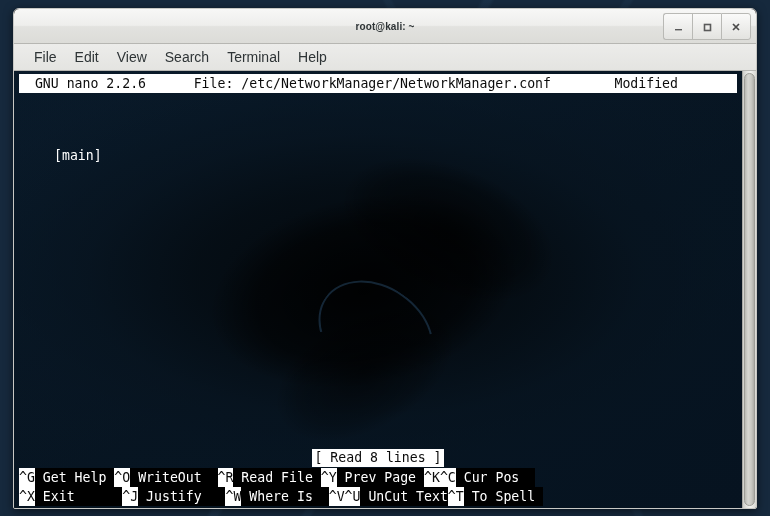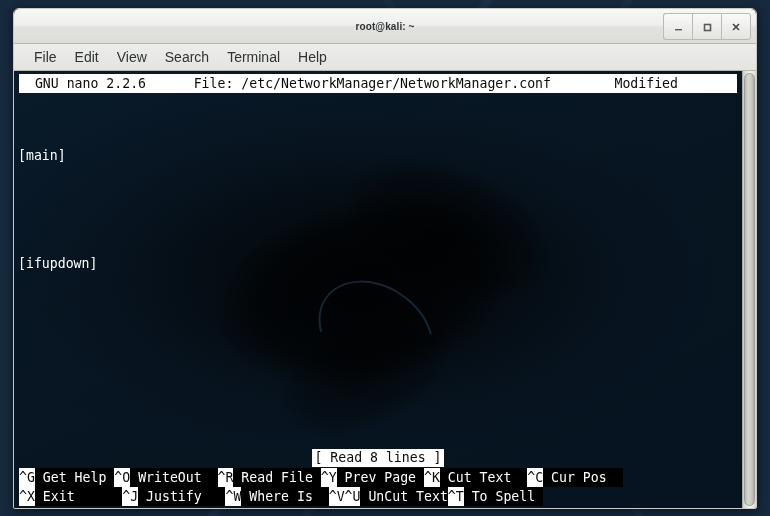--- a/index.html
+++ b/index.html
@@ -184,20 +184,21 @@
     font-family: "DejaVu Sans Mono", "Liberation Mono", monospace;
     font-size: 13.2px;
     overflow: hidden;
   }
 
   #nano-body {
     flex: 1 1 auto;
     padding-top: 18px;
     white-space: pre;
     position: relative;
+    margin-left: 36px;
   }
   .code-line { height: 18px; line-height: 18px; white-space: pre; }
   .cursor-block {
     display: inline-block;
     width: 8px;
     height: 14px;
     background: #e8e8e8;
     vertical-align: -2px;
   }
 
@@ -307,34 +308,33 @@
       <div class="splat s3"></div>
       <div class="splat ring"></div>
 
       <div id="term-inner">
 
         <div id="nano-header">  GNU nano 2.2.6      File: /etc/NetworkManager/NetworkManager.conf        Modified</div>
 
         <div id="nano-body">
           <div class="code-line">[main]</div>
           <div class="code-line"></div>
-          <div class="code-line">[ifupdown]</div>
         </div>
 
         <div id="nano-status-row">
           <div id="nano-status">[ Read 8 lines ]</div>
         </div>
 
         <div id="nano-keys">
           <div class="key-row">
             <span class="kcell"><span class="kchord">^G</span><span class="klabel"> Get Help </span></span>
             <span class="kcell"><span class="kchord">^O</span><span class="klabel"> WriteOut  </span></span>
             <span class="kcell"><span class="kchord">^R</span><span class="klabel"> Read File </span></span>
             <span class="kcell"><span class="kchord">^Y</span><span class="klabel"> Prev Page </span></span>
-            <span class="kcell"><span class="kchord">^K</span><span class="klabel"> Cut Text  </span></span>
+            <span class="kcell"><span class="kchord">^K</span></span>
             <span class="kcell"><span class="kchord">^C</span><span class="klabel"> Cur Pos  </span></span>
           </div>
           <div class="key-row">
             <span class="kcell"><span class="kchord">^X</span><span class="klabel"> Exit      </span></span>
             <span class="kcell"><span class="kchord">^J</span><span class="klabel"> Justify   </span></span>
             <span class="kcell"><span class="kchord">^W</span><span class="klabel"> Where Is  </span></span>
             <span class="kcell"><span class="kchord">^V</span></span>
             <span class="kcell"><span class="kchord">^U</span><span class="klabel"> UnCut Text</span></span>
             <span class="kcell"><span class="kchord">^T</span><span class="klabel"> To Spell </span></span>
           </div>

